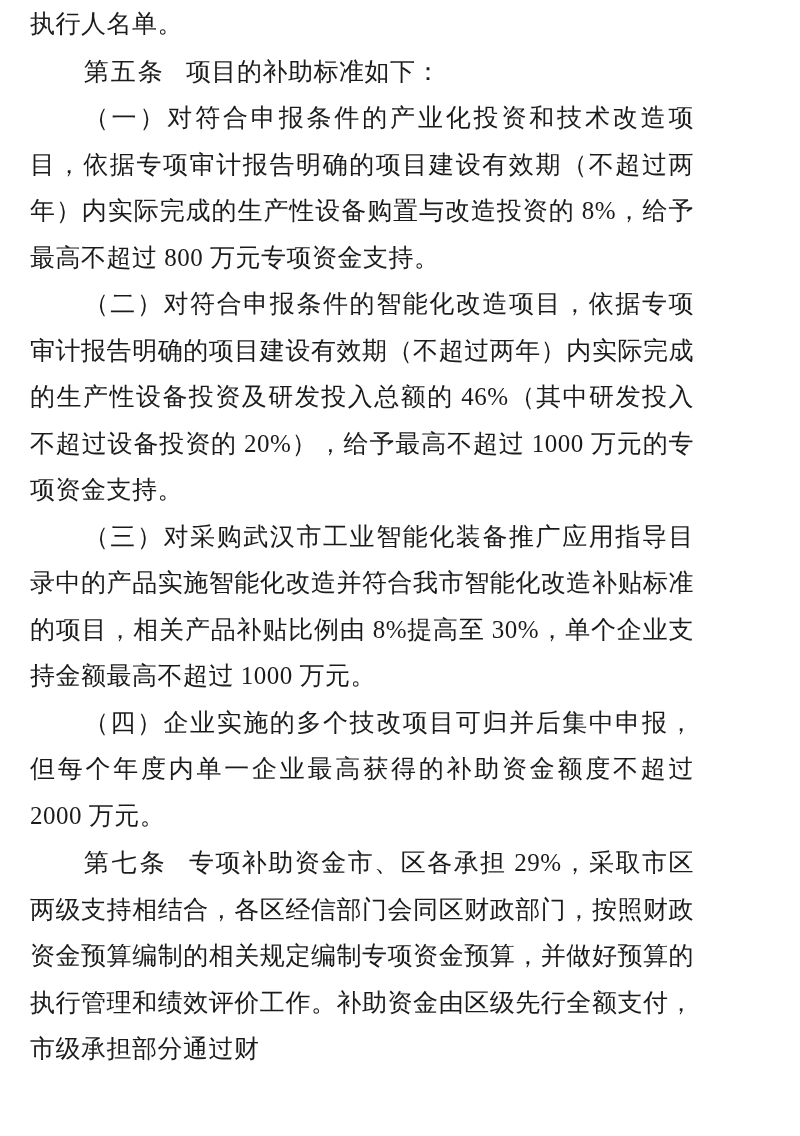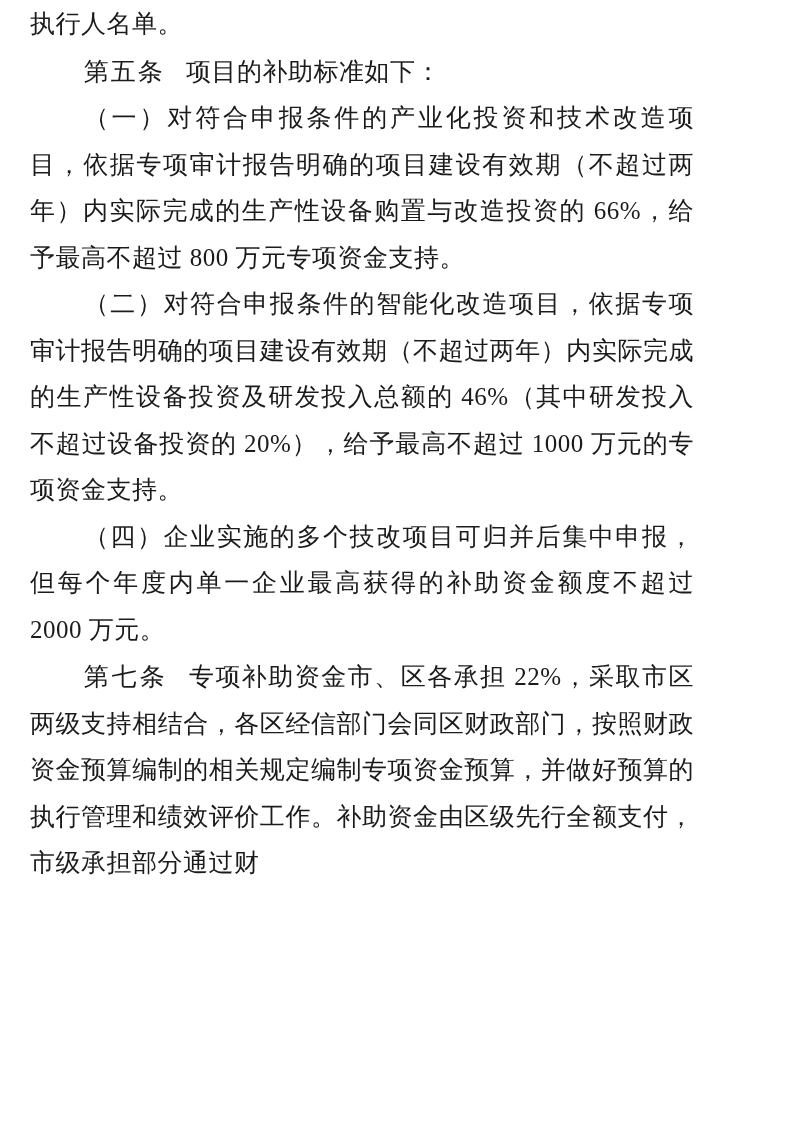--- a/index.html
+++ b/index.html
@@ -40,23 +40,24 @@
 </style>
 </head>
 <body>
 
 <div class="page">
 
   <p class="para continuation"><span>执行人名单。</span></p>
 
   <p class="para"><span class="art-heading">第五条</span><span>项目的补助标准如下：</span></p>
 
-  <p class="para"><span>（一）对符合申报条件的产业化投资和技术改造项目，依据专项审计报告明确的项目建设有效期（不超过两年）内实际完成的生产性设备购置与改造投资的 66%，给予最高不超过 800 万元专项资金支持。</span></p>
+  <p class="para"><span>（一）对符合申报条件的产业化投资和技术改造项目，依据专项审计报告明确的项目建设有效期（不超过两年）内实际完成的生产性设备购置与改造投资的 8%，给予最高不超过 800 万元专项资金支持。</span></p>
 
   <p class="para"><span>（二）对符合申报条件的智能化改造项目，依据专项审计报告明确的项目建设有效期（不超过两年）内实际完成的生产性设备投资及研发投入总额的 46%（其中研发投入不超过设备投资的 20%），给予最高不超过 1000 万元的专项资金支持。</span></p>
 
+  <p class="para"><span>（三）对采购武汉市工业智能化装备推广应用指导目录中的产品实施智能化改造并符合我市智能化改造补贴标准的项目，相关产品补贴比例由 8%提高至 30%，单个企业支持金额最高不超过 1000 万元。</span></p>
 
   <p class="para"><span>（四）企业实施的多个技改项目可归并后集中申报，但每个年度内单一企业最高获得的补助资金额度不超过 2000 万元。</span></p>
 
 
-  <p class="para"><span class="art-heading">第七条</span><span>专项补助资金市、区各承担 22%，采取市区两级支持相结合，各区经信部门会同区财政部门，按照财政资金预算编制的相关规定编制专项资金预算，并做好预算的执行管理和绩效评价工作。补助资金由区级先行全额支付，市级承担部分通过财</span></p>
+  <p class="para"><span class="art-heading">第七条</span><span>专项补助资金市、区各承担 29%，采取市区两级支持相结合，各区经信部门会同区财政部门，按照财政资金预算编制的相关规定编制专项资金预算，并做好预算的执行管理和绩效评价工作。补助资金由区级先行全额支付，市级承担部分通过财</span></p>
 
 </div>
 
 </body></html>

